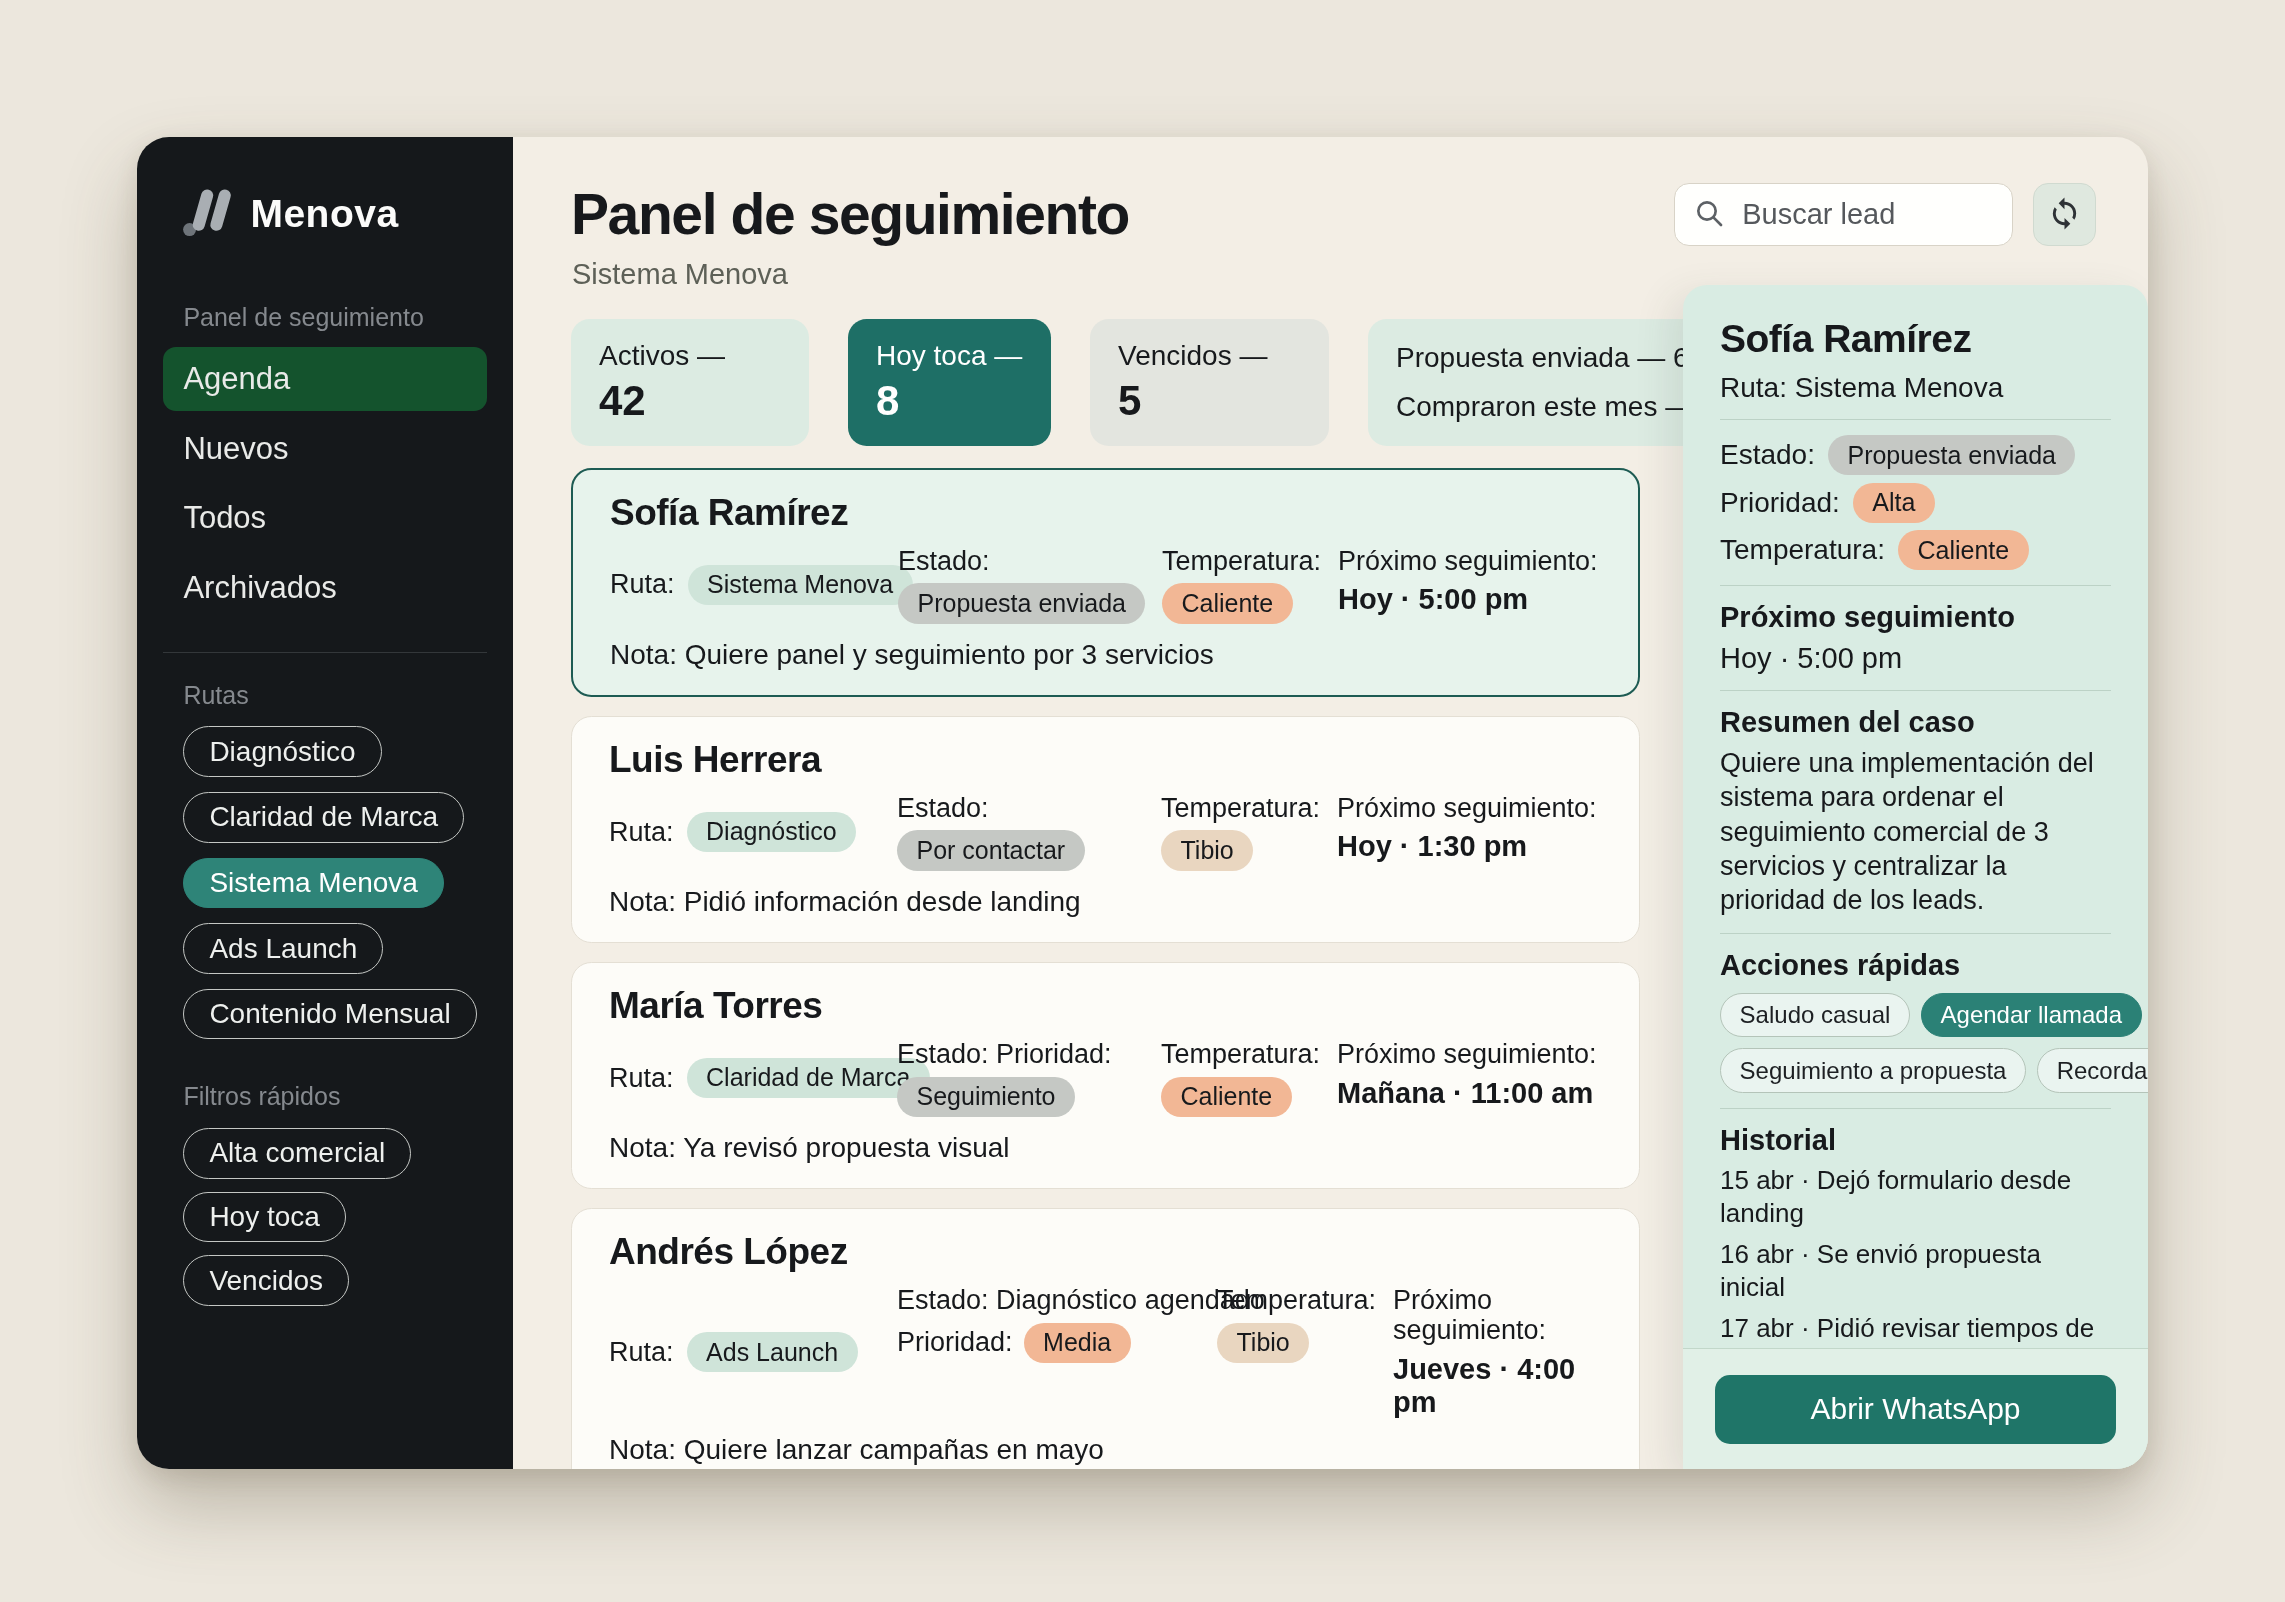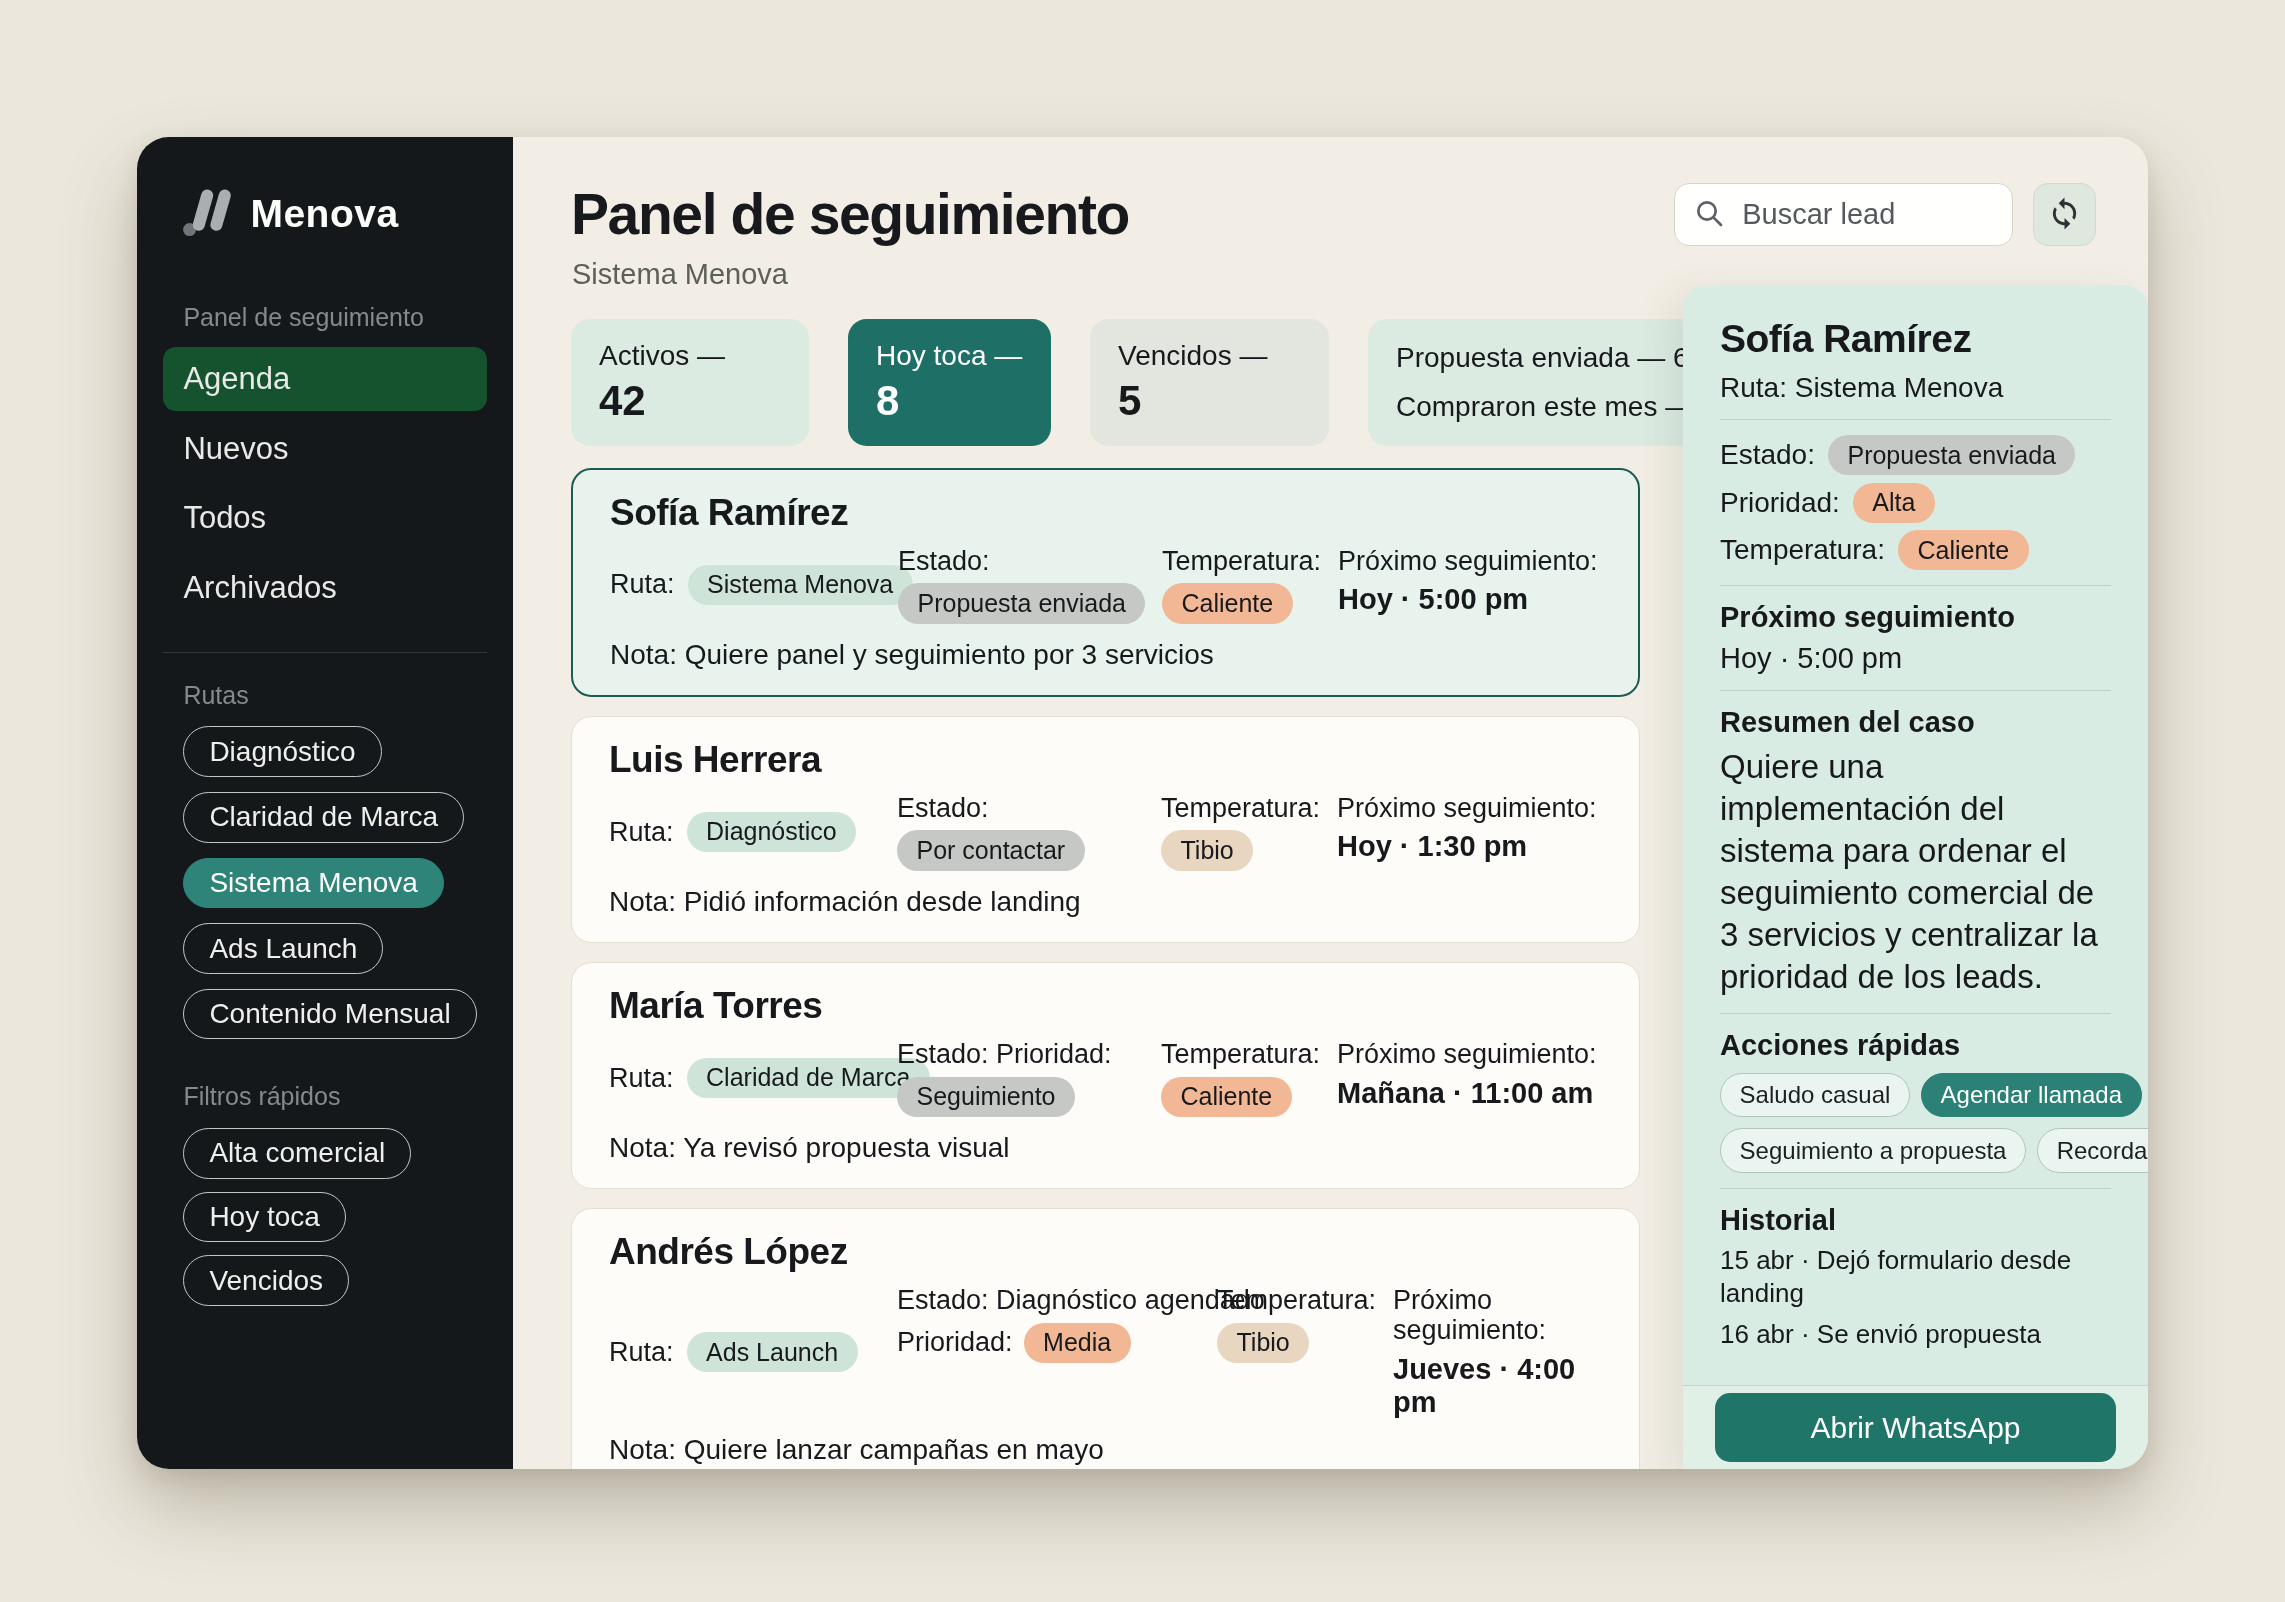--- a/index.html
+++ b/index.html
@@ -75,27 +75,27 @@
   .panel{position:absolute;top:148px;right:0;bottom:0;width:465px;background:#d9ece3;
          border-radius:24px 24px 0 0;box-shadow:-13px 9.3px 37px rgba(60,70,60,.10);}
   .panel-body{position:absolute;top:0;left:0;right:0;bottom:117px;padding:32px 37px 0;overflow:hidden;}
   .panel-name{font-size:39px;font-weight:700;letter-spacing:-0.5px;}
   .panel-ruta{font-size:28px;margin-top:11px;}
   .p-divider{border:none;border-top:1.9px solid #bcd2c6;margin:15px 0;}
   .info-row{display:flex;align-items:center;gap:13px;margin-top:7.4px;font-size:28px;}
   .info-row:first-of-type{margin-top:0;}
   .block-title{font-size:29px;font-weight:700;}
   .next-val{font-size:29px;margin-top:7.4px;}
-  .panel-text{font-size:33px;line-height:1.27;margin-top:7.4px;}
+  .panel-text{font-size:27px;line-height:1.27;margin-top:7.4px;}
   .chip-row{display:flex;gap:11px;margin-top:11px;flex-wrap:nowrap;}
   .chip{font-size:24px;padding:7.4px 18.6px;border-radius:927px;border:1.9px solid #b4c4b9;
         background:rgba(255,255,255,.45);color:#1d2023;cursor:pointer;white-space:nowrap;}
   .chip.active{background:#2b8176;border-color:#2b8176;color:#fff;}
   .hist-item{font-size:26px;line-height:1.3;margin-top:6.5px;}
-  .panel-footer{position:absolute;left:0;right:0;bottom:0;height:84px;background:#e1f0e7;
+  .panel-footer{position:absolute;left:0;right:0;bottom:0;height:121px;background:#e1f0e7;
                 border-top:1.9px solid #c2d7ca;display:flex;align-items:center;padding:0 32px;
                 box-sizing:border-box;}
   .whatsapp-btn{width:100%;height:69px;background:#1f7568;color:#fff;font-size:30px;border:none;
                 border-radius:15px;cursor:pointer;font-family:inherit;}
 </style>
 </head>
 <body>
 
 <div class="canvas">
   <div class="window">

